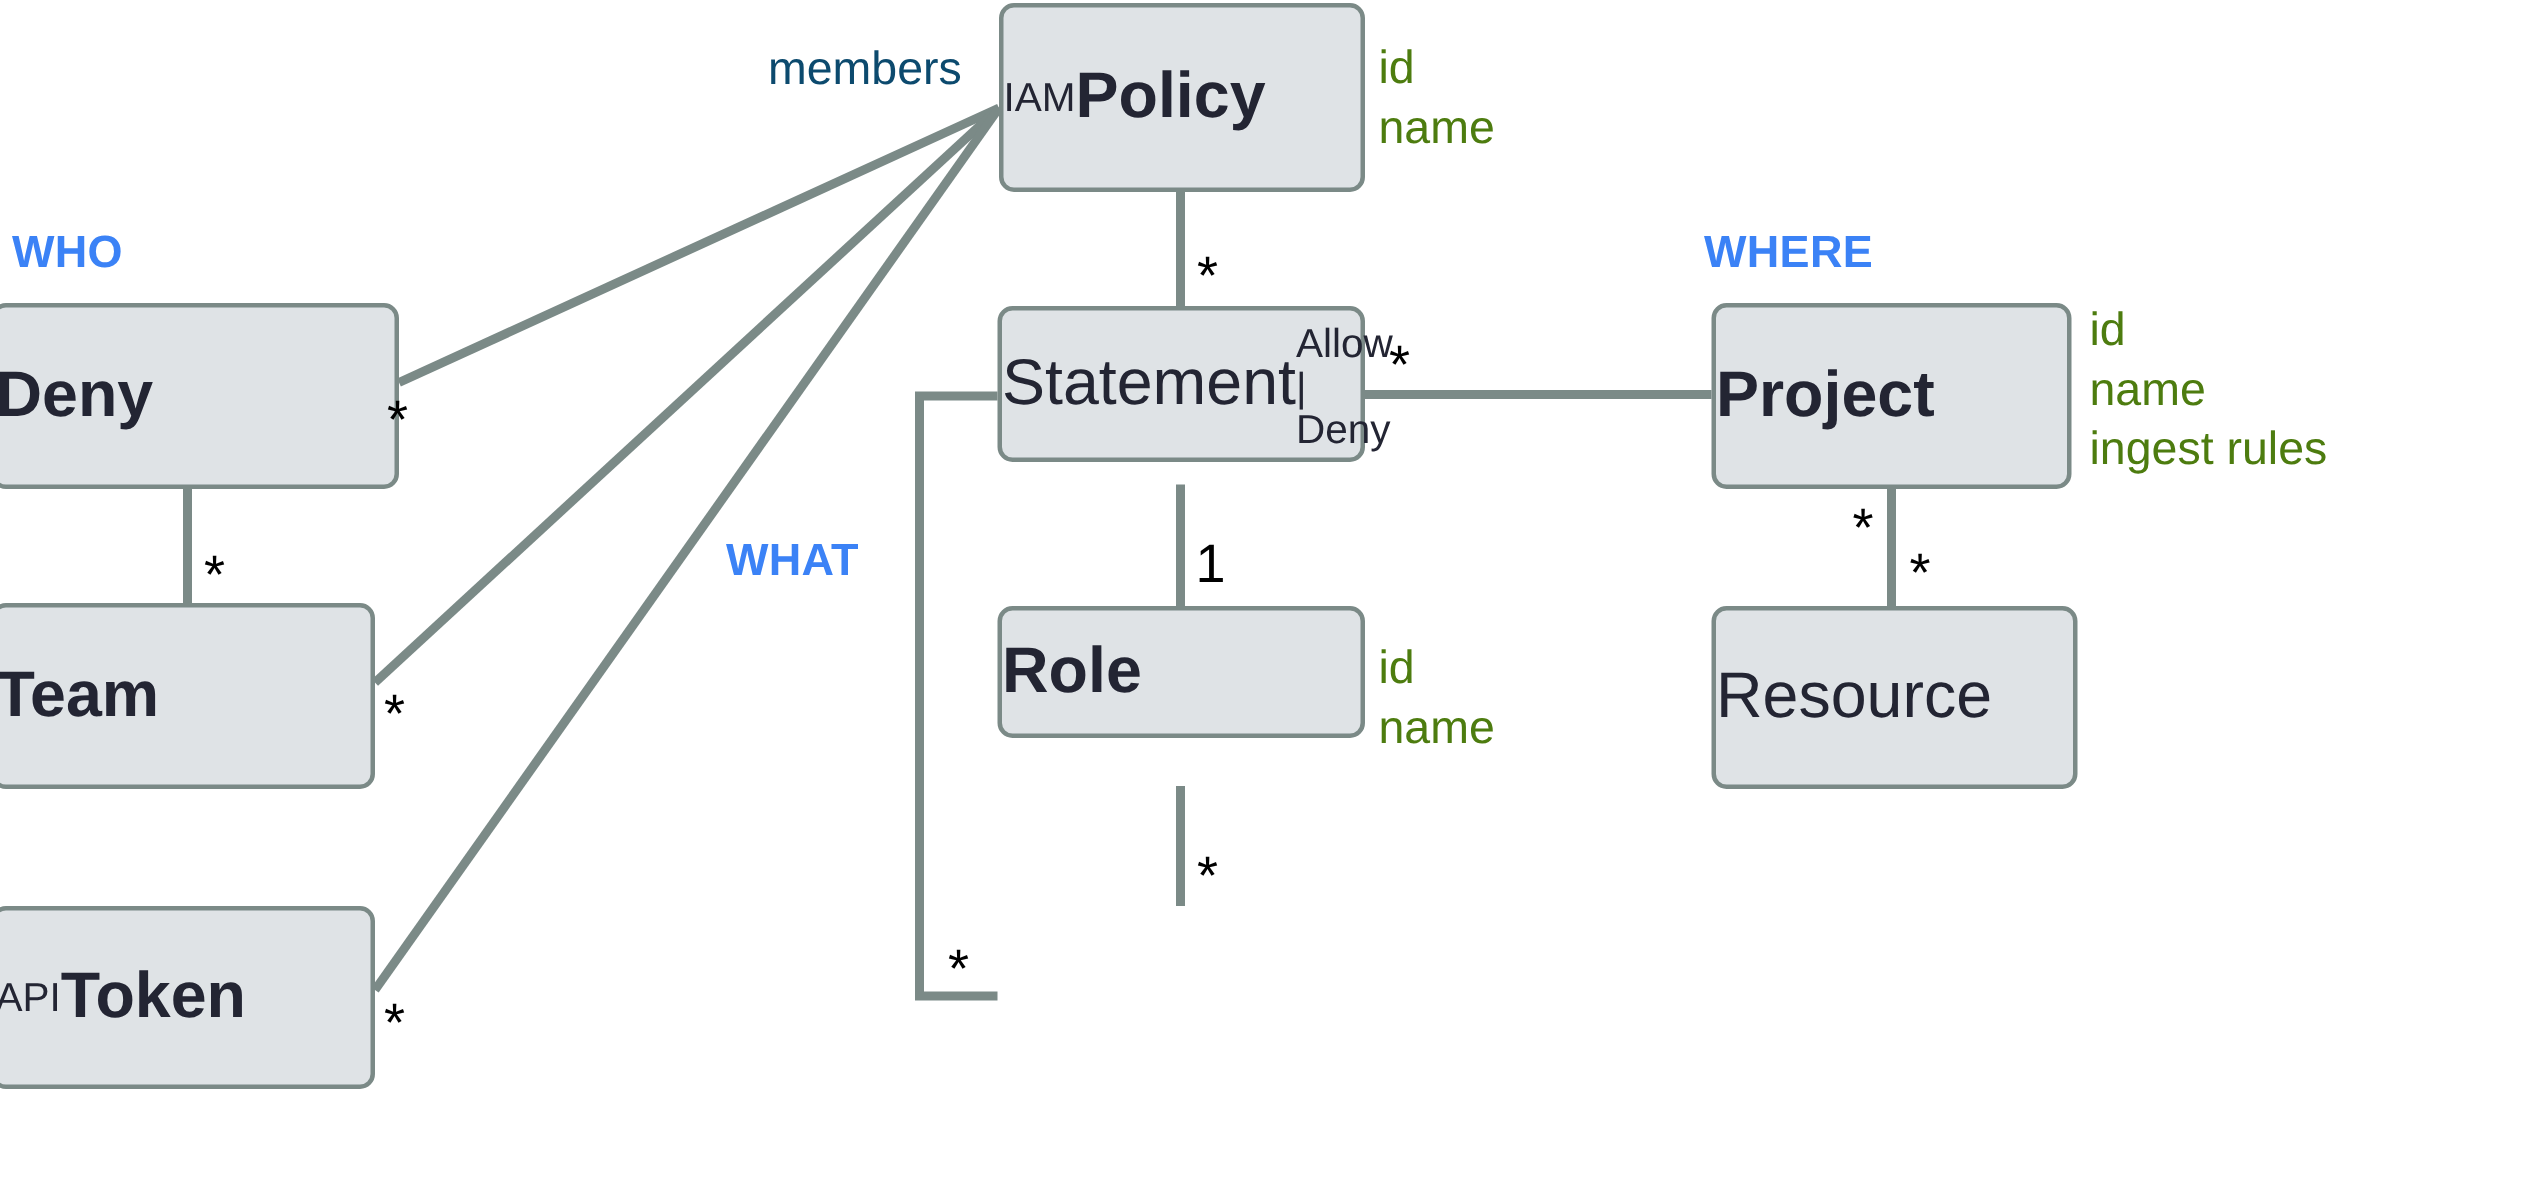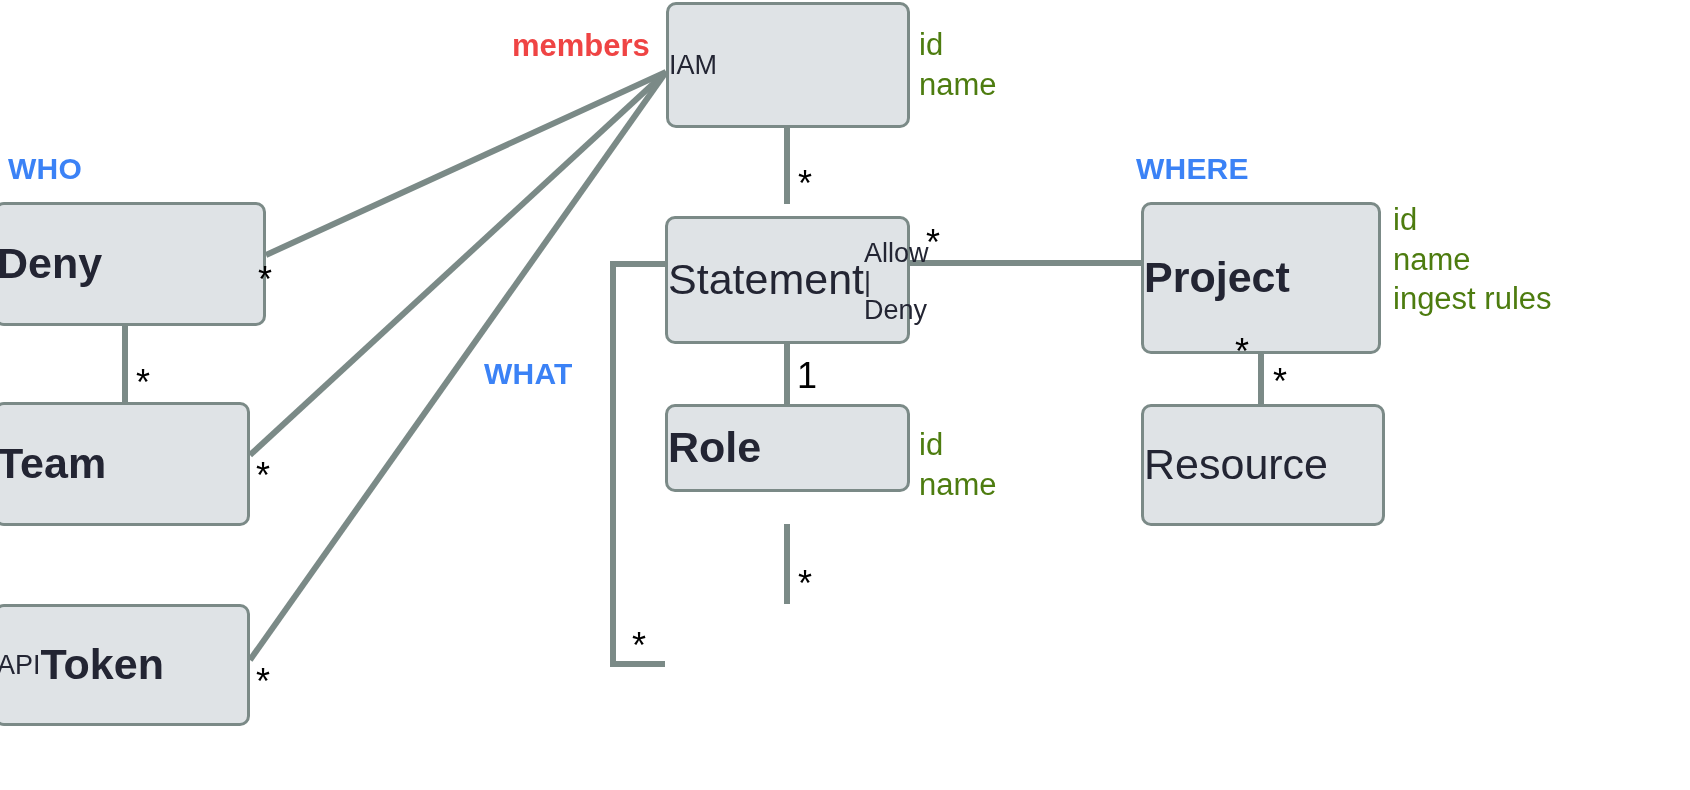--- a/index.html
+++ b/index.html
@@ -59,22 +59,22 @@
     position: absolute;
     font-size: 30px;
     font-weight: 700;
     color: #3b82f6;
     letter-spacing: 0.2px;
     white-space: nowrap;
   }
   .edge-label {
     position: absolute;
     font-size: 31px;
-    font-weight: 700;
-    color: #ef4444;
+    font-weight: 400;
+    color: #0c4a6e;
     white-space: nowrap;
     text-align: center;
   }
   .mult {
     position: absolute;
     font-size: 36px;
     font-weight: 400;
     color: #000000;
     line-height: 1;
     white-space: nowrap;
@@ -131,33 +131,34 @@
     <div class="title">Team</div>
   </div>
 
   <div class="node" style="left:-6px; top:604px; width:256px; height:122px;">
     <div class="sub">API</div>
     <div class="title">Token</div>
   </div>
 
   <div class="node" style="left:666px; top:2px; width:244px; height:126px;">
     <div class="sub">IAM</div>
+    <div class="title">Policy</div>
   </div>
 
-  <div class="node" style="left:665px; top:204px; width:245px; height:128px;margin-top:12px;">
+  <div class="node" style="left:665px; top:204px; width:245px; height:104px;">
     <div class="title light">Statement</div>
     <div class="sub below">Allow | Deny</div>
   </div>
 
   <div class="node" style="left:665px; top:404px; width:245px; height:88px;">
     <div class="title">Role</div>
   </div>
 
 
-  <div class="node" style="left:1141px; top:202px; width:240px; height:152px;">
+  <div class="node" style="left:1141px; top:202px; width:240px; height:124px;">
     <div class="title">Project</div>
   </div>
 
   <div class="node" style="left:1141px; top:404px; width:244px; height:122px;">
     <div class="title light">Resource</div>
   </div>
 
   <div class="attrs" style="left:919px; top:25px;">
     <div>id</div>
     <div>name</div>

